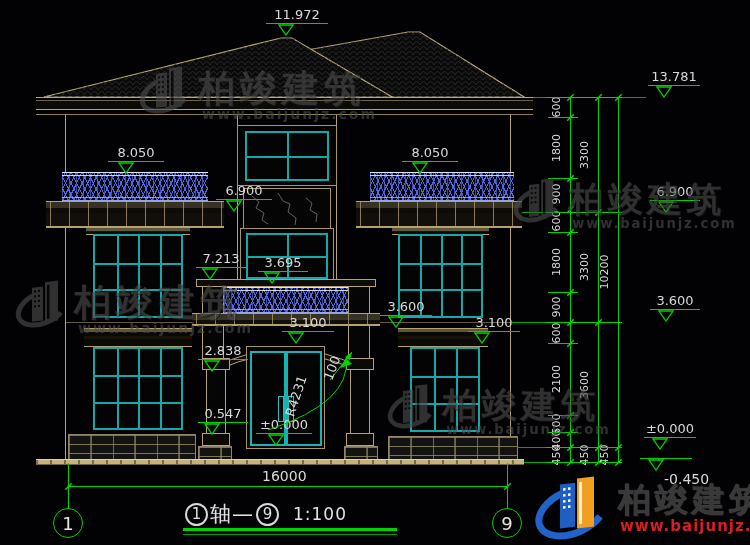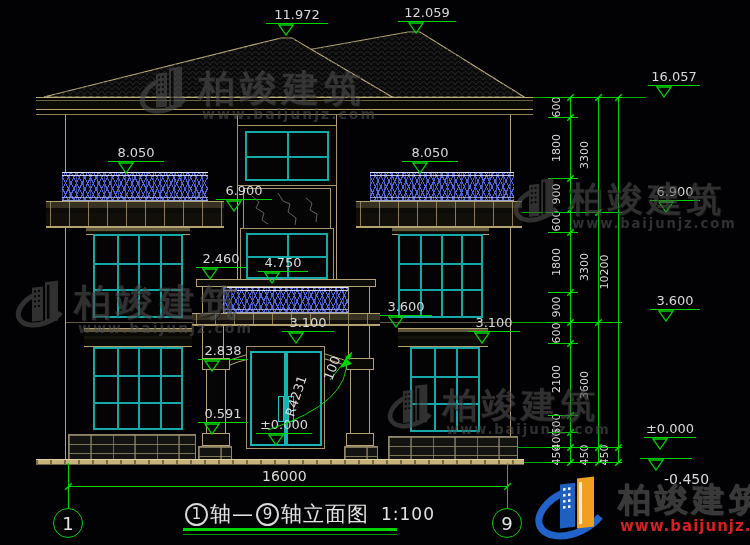--- a/index.html
+++ b/index.html
@@ -188,43 +188,35 @@
       <span>1</span>
     </div>
   <div class="axc" style="left:492px;top:508px;">
       <span>9</span>
     </div>
 
   <div class="title-row" style="left:183px;top:500px;">
     <span class="tcirc">1</span>
     <span class="ttext">轴—</span>
     <span class="tcirc">9</span>
-    <span class="ttext">轴立面图</span>
     <span class="tscale">1:100</span>
   </div>
   <div class="abs" style="left:183px;top:528px;width:214px;height:3px;background:#00d400;"></div>
   <div class="abs" style="left:183px;top:534px;width:214px;height:1px;background:#00a000;"></div>
 
   <div id="markers" class="abs" style="left:0;top:0;width:614px;height:545px;">
       <div class="emk" style="left: 266px; top: 8px; width: 62px; height: 30px;">
         <div class="etext" style="text-align:center;">11.972</div>
         <div class="eline" style="top:15px;"></div>
         <svg width="16" height="12" viewBox="0 0 16 12" style="left: 12px; top: 16px;">
           <polygon points="1,1 15,1 8,11" fill="none" stroke="#00d400" stroke-width="1.3"></polygon>
         </svg>
       </div>
-      <div class="emk" style="left: 398px; top: 6px; width: 58px; height: 30px;">
-        <div class="etext" style="text-align:center;">12.059</div>
-        <div class="eline" style="top:15px;"></div>
-        <svg width="16" height="12" viewBox="0 0 16 12" style="left: 10px; top: 16px;">
-          <polygon points="1,1 15,1 8,11" fill="none" stroke="#00d400" stroke-width="1.3"></polygon>
-        </svg>
-      </div>
       <div class="emk" style="left: 648px; top: 70px; width: 52px; height: 30px;">
-        <div class="etext" style="text-align:center;">16.057</div>
+        <div class="etext" style="text-align:center;">13.781</div>
         <div class="eline" style="top:15px;"></div>
         <svg width="16" height="12" viewBox="0 0 16 12" style="left: 8px; top: 16px;">
           <polygon points="1,1 15,1 8,11" fill="none" stroke="#00d400" stroke-width="1.3"></polygon>
         </svg>
       </div>
       <div class="emk" style="left: 108px; top: 146px; width: 56px; height: 30px;">
         <div class="etext" style="text-align:center;">8.050</div>
         <div class="eline" style="top:15px;"></div>
         <svg width="16" height="12" viewBox="0 0 16 12" style="left: 10px; top: 16px;">
           <polygon points="1,1 15,1 8,11" fill="none" stroke="#00d400" stroke-width="1.3"></polygon>
@@ -245,28 +237,28 @@
         </svg>
       </div>
       <div class="emk" style="left: 650px; top: 185px; width: 50px; height: 30px;">
         <div class="etext" style="text-align:center;">6.900</div>
         <div class="eline" style="top:15px;"></div>
         <svg width="16" height="12" viewBox="0 0 16 12" style="left: 8px; top: 16px;">
           <polygon points="1,1 15,1 8,11" fill="none" stroke="#00d400" stroke-width="1.3"></polygon>
         </svg>
       </div>
       <div class="emk" style="left: 196px; top: 252px; width: 50px; height: 30px;">
-        <div class="etext" style="text-align:center;">2.460</div>
+        <div class="etext" style="text-align:center;">7.213</div>
         <div class="eline" style="top:15px;"></div>
         <svg width="16" height="12" viewBox="0 0 16 12" style="left: 6px; top: 16px;">
           <polygon points="1,1 15,1 8,11" fill="none" stroke="#00d400" stroke-width="1.3"></polygon>
         </svg>
       </div>
       <div class="emk" style="left: 258px; top: 256px; width: 50px; height: 30px;">
-        <div class="etext" style="text-align:center;">4.750</div>
+        <div class="etext" style="text-align:center;">3.695</div>
         <div class="eline" style="top:15px;"></div>
         <svg width="16" height="12" viewBox="0 0 16 12" style="left: 6px; top: 16px;">
           <polygon points="1,1 15,1 8,11" fill="none" stroke="#00d400" stroke-width="1.3"></polygon>
         </svg>
       </div>
       <div class="emk" style="left: 380px; top: 300px; width: 52px; height: 30px;">
         <div class="etext" style="text-align:center;">3.600</div>
         <div class="eline" style="top:15px;"></div>
         <svg width="16" height="12" viewBox="0 0 16 12" style="left: 8px; top: 16px;">
           <polygon points="1,1 15,1 8,11" fill="none" stroke="#00d400" stroke-width="1.3"></polygon>
@@ -294,21 +286,21 @@
         </svg>
       </div>
       <div class="emk" style="left: 198px; top: 344px; width: 50px; height: 30px;">
         <div class="etext" style="text-align:center;">2.838</div>
         <div class="eline" style="top:15px;"></div>
         <svg width="16" height="12" viewBox="0 0 16 12" style="left: 6px; top: 16px;">
           <polygon points="1,1 15,1 8,11" fill="none" stroke="#00d400" stroke-width="1.3"></polygon>
         </svg>
       </div>
       <div class="emk" style="left: 198px; top: 407px; width: 50px; height: 30px;">
-        <div class="etext" style="text-align:center;">0.591</div>
+        <div class="etext" style="text-align:center;">0.547</div>
         <div class="eline" style="top:15px;"></div>
         <svg width="16" height="12" viewBox="0 0 16 12" style="left: 6px; top: 16px;">
           <polygon points="1,1 15,1 8,11" fill="none" stroke="#00d400" stroke-width="1.3"></polygon>
         </svg>
       </div>
       <div class="emk" style="left: 256px; top: 418px; width: 56px; height: 30px;">
         <div class="etext" style="text-align:center;">±0.000</div>
         <div class="eline" style="top:15px;"></div>
         <svg width="16" height="12" viewBox="0 0 16 12" style="left: 12px; top: 16px;">
           <polygon points="1,1 15,1 8,11" fill="none" stroke="#00d400" stroke-width="1.3"></polygon>

